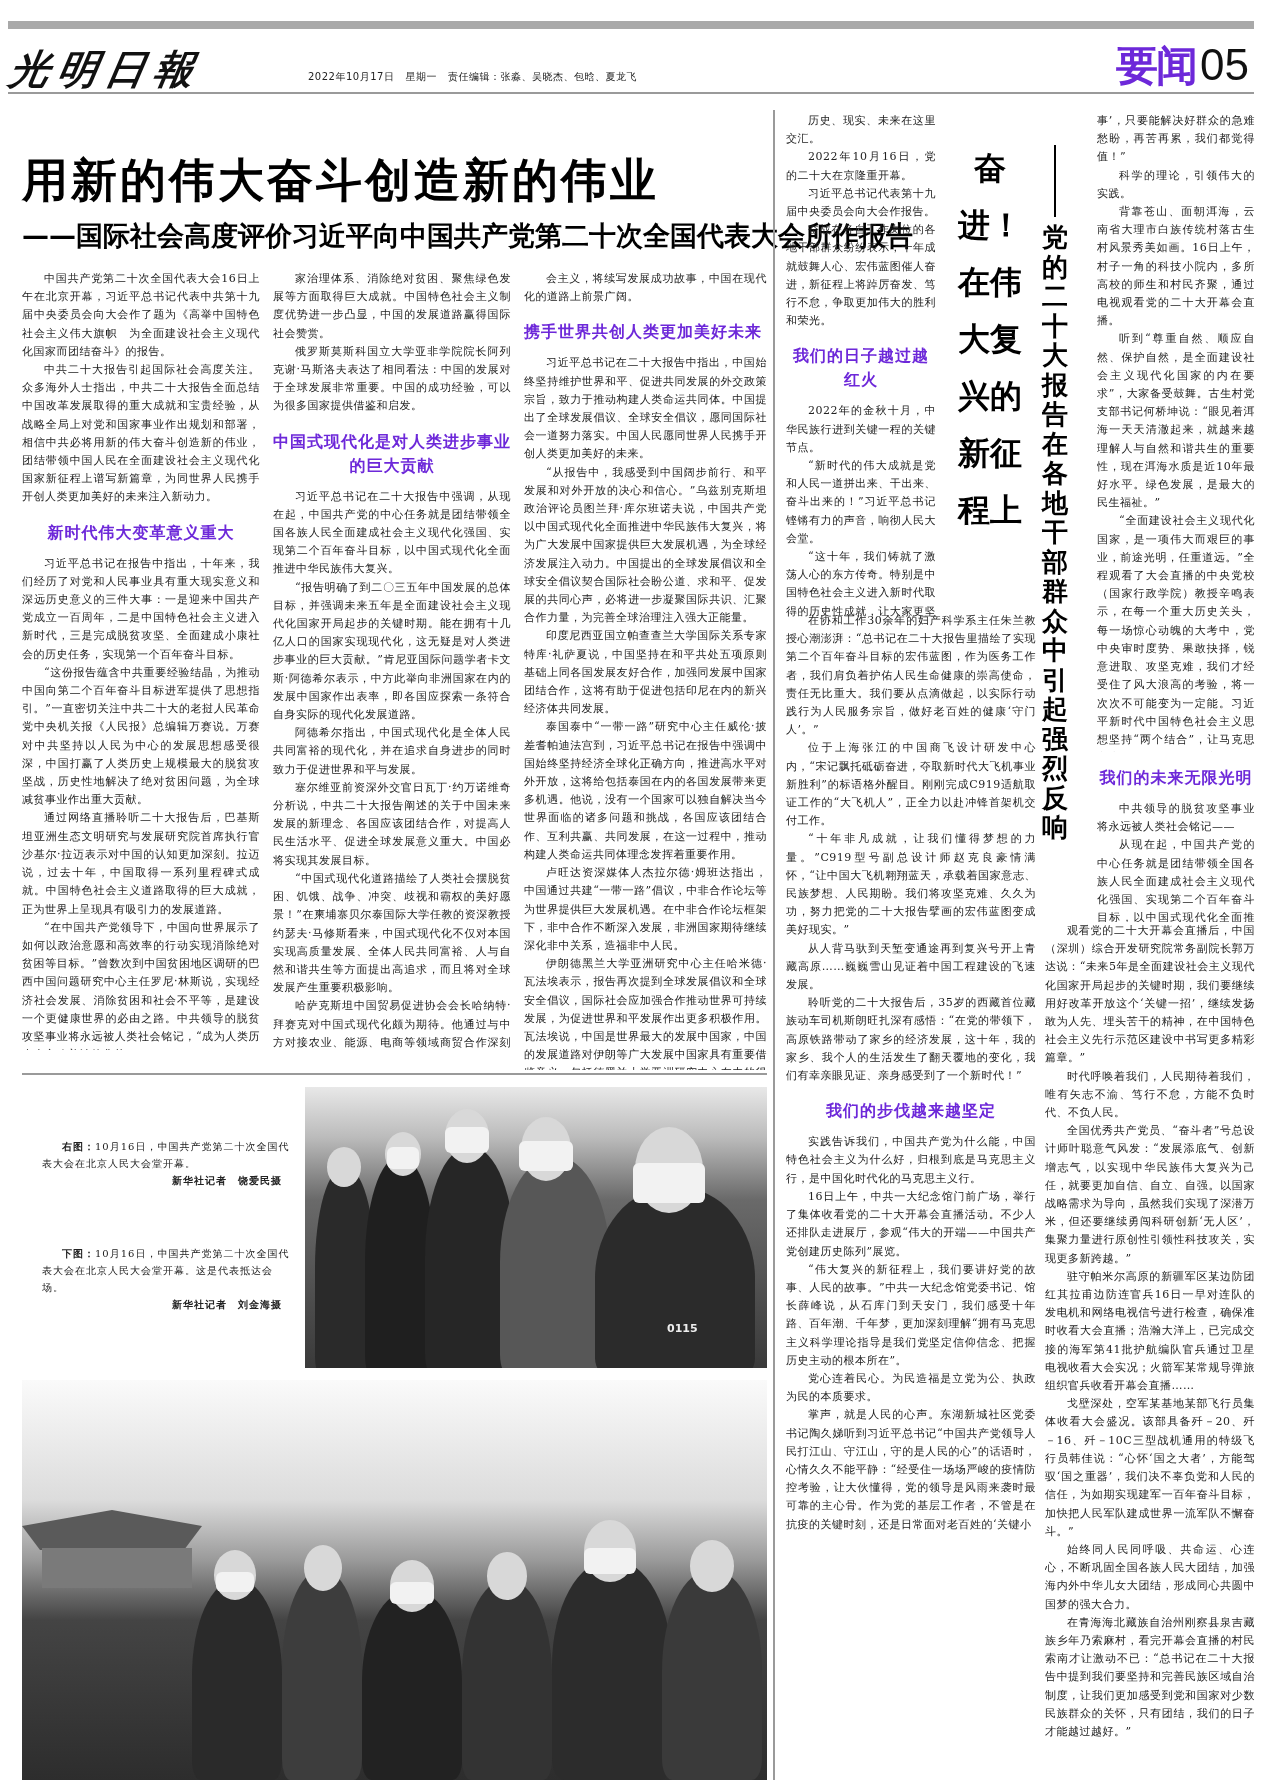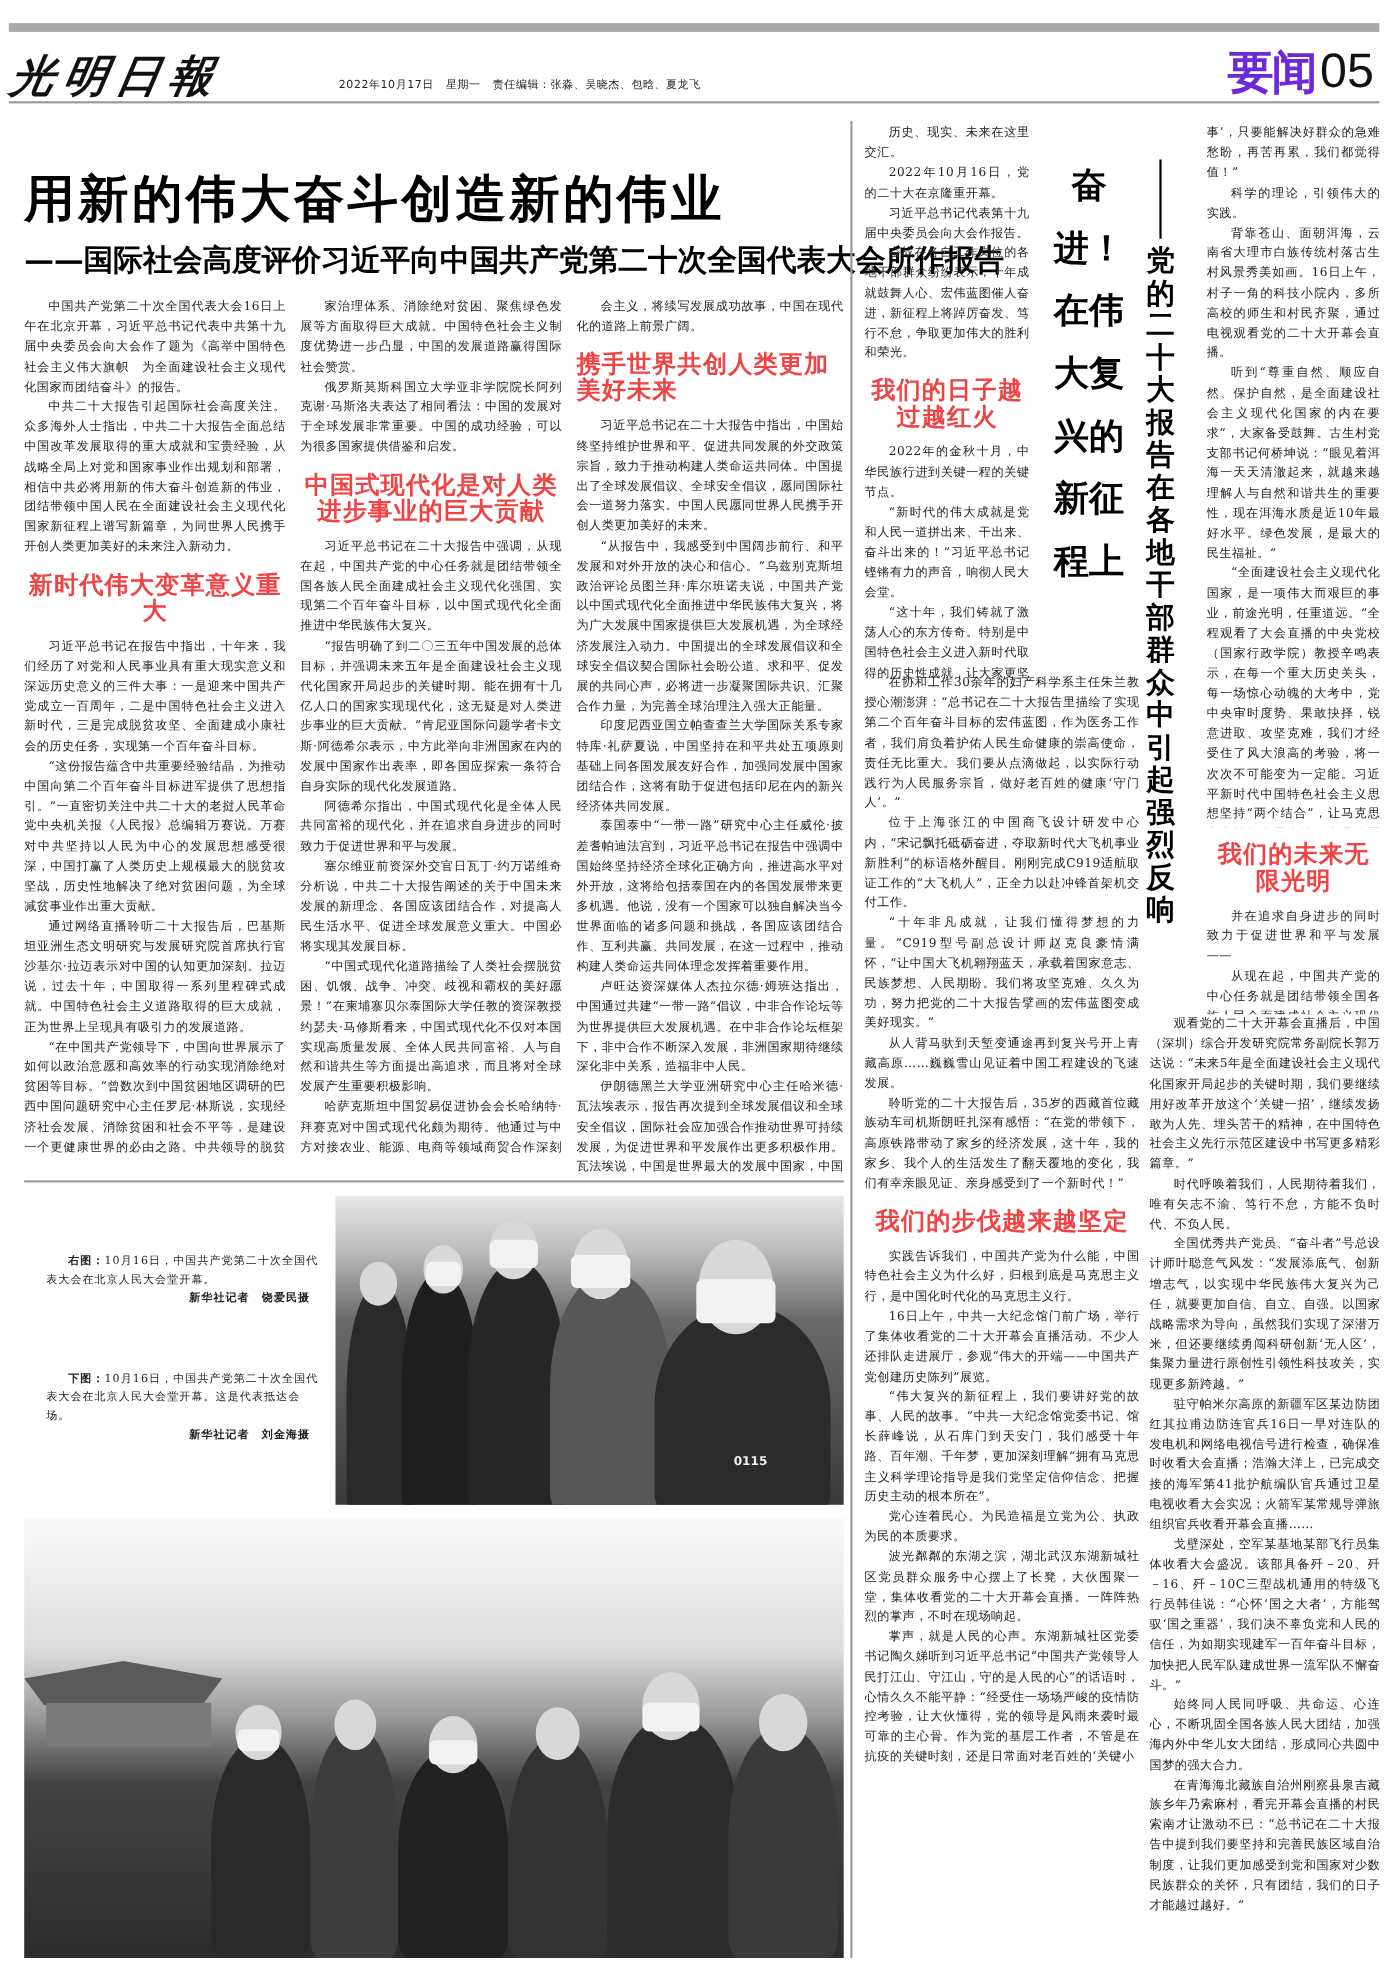--- a/index.html
+++ b/index.html
@@ -9,21 +9,21 @@
 .masthead{position:absolute;left:8px;top:32px;width:1246px;height:60px}
 .logo{position:absolute;left:2px;top:10px;font-family:"DejaVu Serif",serif;font-style:italic;font-size:40px;font-weight:bold;letter-spacing:8px;color:#111;transform:skewX(-10deg)}
 .meta{position:absolute;left:300px;top:38px;font-family:"DejaVu Sans",sans-serif;font-size:10px;letter-spacing:0.5px;color:#222}
 .section-name{position:absolute;left:1108px;top:6px;font-family:"DejaVu Sans",sans-serif;font-weight:bold;font-size:42px;color:#6d28d9;letter-spacing:-2px}
 .page-num{position:absolute;left:1192px;top:8px;font-family:"Liberation Sans",sans-serif;font-size:44px;color:#111}
 .rule{position:absolute;left:8px;top:92px;width:1246px;height:2px;background:#9a9a9a}
 .headline{position:absolute;left:22px;top:150px;font-family:"DejaVu Sans",sans-serif;font-weight:bold;font-size:46px;letter-spacing:3px;color:#000;white-space:nowrap}
 .subhead{position:absolute;left:22px;top:218px;font-family:"DejaVu Serif",serif;font-weight:bold;font-size:27px;letter-spacing:0;color:#000;white-space:nowrap}
 .col{position:absolute;font-size:11px;line-height:18.2px;text-align:justify;letter-spacing:0.5px;color:#222}
 .col p{text-indent:2em}
-.col h3{font-family:"DejaVu Sans",sans-serif;font-weight:bold;font-size:22px;line-height:24px;text-align:center;margin:14px 0 10px;color:#ef4444;letter-spacing:1px}
+.col h3{font-family:"DejaVu Sans",sans-serif;font-weight:bold;font-size:16px;line-height:24px;text-align:center;margin:14px 0 10px;color:#6d28d9;letter-spacing:1px}
 .col h3.left{text-align:left}
 .hr-mid{position:absolute;left:22px;top:1073px;width:745px;height:2px;background:#9a9a9a}
 .vrule{position:absolute;left:773px;top:110px;width:2px;height:1670px;background:#9a9a9a}
 .photo{position:absolute;background:#555;overflow:hidden}
 .photo1{left:305px;top:1087px;width:462px;height:281px;background:linear-gradient(180deg,#e8e8e8 0%,#bbb 18%,#6a6a6a 40%,#3a3a3a 100%)}
 .photo2{left:22px;top:1380px;width:745px;height:400px;background:linear-gradient(180deg,#fafafa 0%,#dcdcdc 30%,#9a9a9a 45%,#444 60%,#2d2d2d 100%)}
 .person{position:absolute;border-radius:48% 48% 10% 10%;background:#2a2a2a}
 .face{position:absolute;border-radius:50%;background:#d8d8d8}
 .mask{position:absolute;background:#f2f2f2;border-radius:6px}
 .caption{position:absolute;left:42px;font-size:10px;line-height:17px;letter-spacing:1px;color:#222;width:250px}
@@ -162,35 +162,34 @@
   <p>在协和工作30余年的妇产科学系主任朱兰教授心潮澎湃：“总书记在二十大报告里描绘了实现第二个百年奋斗目标的宏伟蓝图，作为医务工作者，我们肩负着护佑人民生命健康的崇高使命，责任无比重大。我们要从点滴做起，以实际行动践行为人民服务宗旨，做好老百姓的健康‘守门人’。”</p>
   <p>位于上海张江的中国商飞设计研发中心内，“宋记飘托砥砺奋进，夺取新时代大飞机事业新胜利”的标语格外醒目。刚刚完成C919适航取证工作的“大飞机人”，正全力以赴冲锋首架机交付工作。</p>
   <p>“十年非凡成就，让我们懂得梦想的力量。”C919型号副总设计师赵克良豪情满怀，“让中国大飞机翱翔蓝天，承载着国家意志、民族梦想、人民期盼。我们将攻坚克难、久久为功，努力把党的二十大报告擘画的宏伟蓝图变成美好现实。”</p>
   <p>从人背马驮到天堑变通途再到复兴号开上青藏高原……巍巍雪山见证着中国工程建设的飞速发展。</p>
   <p>聆听党的二十大报告后，35岁的西藏首位藏族动车司机斯朗旺扎深有感悟：“在党的带领下，高原铁路带动了家乡的经济发展，这十年，我的家乡、我个人的生活发生了翻天覆地的变化，我们有幸亲眼见证、亲身感受到了一个新时代！”</p>
   <h3>我们的步伐越来越坚定</h3>
   <p>实践告诉我们，中国共产党为什么能，中国特色社会主义为什么好，归根到底是马克思主义行，是中国化时代化的马克思主义行。</p>
   <p>16日上午，中共一大纪念馆门前广场，举行了集体收看党的二十大开幕会直播活动。不少人还排队走进展厅，参观“伟大的开端——中国共产党创建历史陈列”展览。</p>
   <p>“伟大复兴的新征程上，我们要讲好党的故事、人民的故事。”中共一大纪念馆党委书记、馆长薛峰说，从石库门到天安门，我们感受十年路、百年潮、千年梦，更加深刻理解“拥有马克思主义科学理论指导是我们党坚定信仰信念、把握历史主动的根本所在”。</p>
   <p>党心连着民心。为民造福是立党为公、执政为民的本质要求。</p>
-  <p>波光粼粼的东湖之滨，湖北武汉东湖新城社区党员群众服务中心摆上了长凳，大伙围聚一堂，集体收看党的二十大开幕会直播。一阵阵热烈的掌声，不时在现场响起。</p>
   <p>掌声，就是人民的心声。东湖新城社区党委书记陶久娣听到习近平总书记“中国共产党领导人民打江山、守江山，守的是人民的心”的话语时，心情久久不能平静：“经受住一场场严峻的疫情防控考验，让大伙懂得，党的领导是风雨来袭时最可靠的主心骨。作为党的基层工作者，不管是在抗疫的关键时刻，还是日常面对老百姓的‘关键小</p>
 </div>
 
 <div class="col" style="left:1097px;top:112px;width:158px;height:640px;overflow:hidden">
   <p style="text-indent:0">事’，只要能解决好群众的急难愁盼，再苦再累，我们都觉得值！”</p>
   <p>科学的理论，引领伟大的实践。</p>
   <p>背靠苍山、面朝洱海，云南省大理市白族传统村落古生村风景秀美如画。16日上午，村子一角的科技小院内，多所高校的师生和村民齐聚，通过电视观看党的二十大开幕会直播。</p>
   <p>听到“尊重自然、顺应自然、保护自然，是全面建设社会主义现代化国家的内在要求”，大家备受鼓舞。古生村党支部书记何桥坤说：“眼见着洱海一天天清澈起来，就越来越理解人与自然和谐共生的重要性，现在洱海水质是近10年最好水平。绿色发展，是最大的民生福祉。”</p>
   <p>“全面建设社会主义现代化国家，是一项伟大而艰巨的事业，前途光明，任重道远。”全程观看了大会直播的中央党校（国家行政学院）教授辛鸣表示，在每一个重大历史关头，每一场惊心动魄的大考中，党中央审时度势、果敢抉择，锐意进取、攻坚克难，我们才经受住了风大浪高的考验，将一次次不可能变为一定能。习近平新时代中国特色社会主义思想坚持“两个结合”，让马克思主义扎根中国大地，立足中国实践，改变中国文化，实现了马克思主义中国化时代化的新的飞跃。这为我们走好新的赶考之路，实现中华民族伟大复兴指明了前进方向、提供了根本遵循。</p>
 </div>
 
 <div class="col" style="left:1097px;top:752px;width:158px;height:170px;overflow:hidden">
   <h3>我们的未来无限光明</h3>
-  <p>并在追求自身进步的同时致力于促进世界和平与发展——</p>
+  <p>中共领导的脱贫攻坚事业将永远被人类社会铭记——</p>
   <p>从现在起，中国共产党的中心任务就是团结带领全国各族人民全面建成社会主义现代化强国、实现第二个百年奋斗目标，以中国式现代化全面推进中华民族伟大复兴。</p>
 </div>
 
 <div class="col" style="left:1045px;top:922px;width:210px;height:858px;overflow:hidden">
   <p>观看党的二十大开幕会直播后，中国（深圳）综合开发研究院常务副院长郭万达说：“未来5年是全面建设社会主义现代化国家开局起步的关键时期，我们要继续用好改革开放这个‘关键一招’，继续发扬敢为人先、埋头苦干的精神，在中国特色社会主义先行示范区建设中书写更多精彩篇章。”</p>
   <p>时代呼唤着我们，人民期待着我们，唯有矢志不渝、笃行不怠，方能不负时代、不负人民。</p>
   <p>全国优秀共产党员、“奋斗者”号总设计师叶聪意气风发：“发展添底气、创新增志气，以实现中华民族伟大复兴为己任，就要更加自信、自立、自强。以国家战略需求为导向，虽然我们实现了深潜万米，但还要继续勇闯科研创新‘无人区’，集聚力量进行原创性引领性科技攻关，实现更多新跨越。”</p>
   <p>驻守帕米尔高原的新疆军区某边防团红其拉甫边防连官兵16日一早对连队的发电机和网络电视信号进行检查，确保准时收看大会直播；浩瀚大洋上，已完成交接的海军第41批护航编队官兵通过卫星电视收看大会实况；火箭军某常规导弹旅组织官兵收看开幕会直播……</p>
   <p>戈壁深处，空军某基地某部飞行员集体收看大会盛况。该部具备歼－20、歼－16、歼－10C三型战机通用的特级飞行员韩佳说：“心怀‘国之大者’，方能驾驭‘国之重器’，我们决不辜负党和人民的信任，为如期实现建军一百年奋斗目标，加快把人民军队建成世界一流军队不懈奋斗。”</p>
   <p>始终同人民同呼吸、共命运、心连心，不断巩固全国各族人民大团结，加强海内外中华儿女大团结，形成同心共圆中国梦的强大合力。</p>

